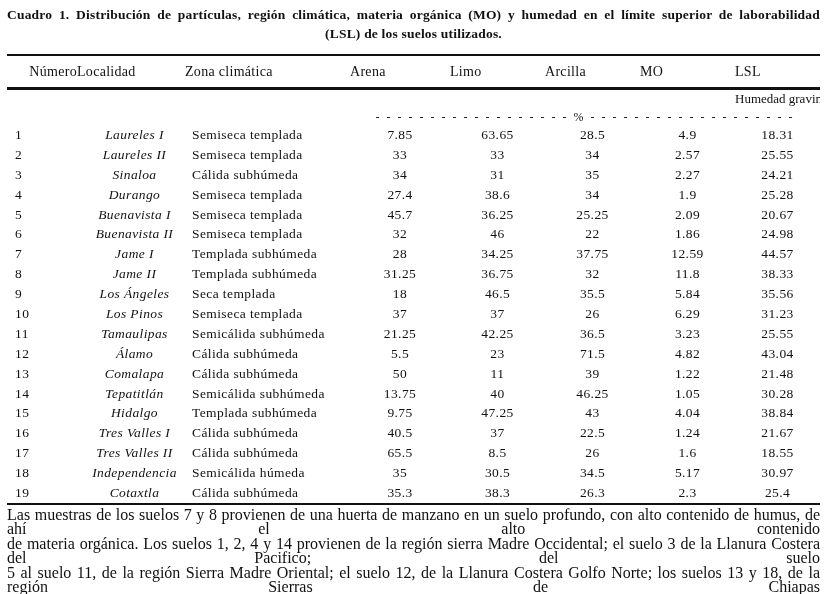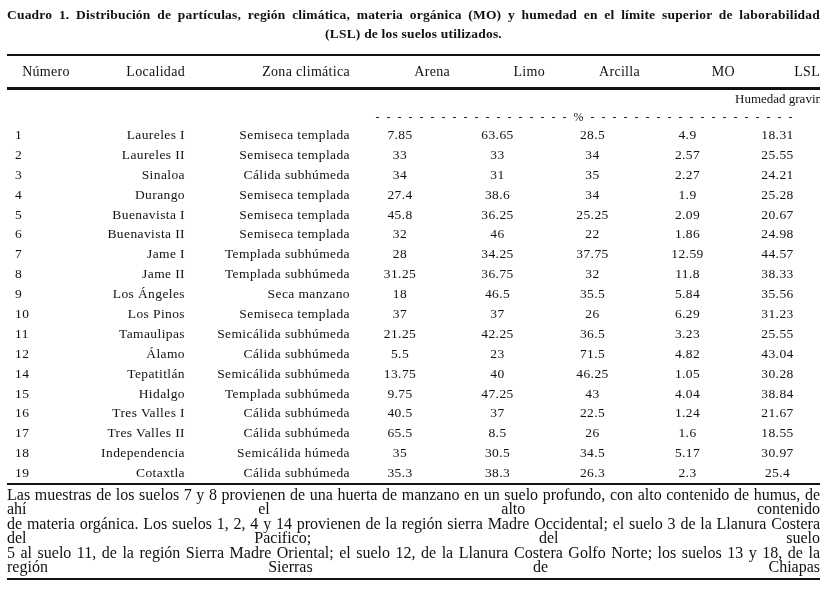--- a/index.html
+++ b/index.html
@@ -29,23 +29,23 @@
     font-weight: normal;
     overflow: hidden;
     white-space: nowrap;
   }
   tr.headrow th {
     height: 31px;
     font-size: 14px;
     letter-spacing: 0.3px;
     vertical-align: middle;
     border-bottom: 3px solid #111111;
-    text-align: right;
-  }
-  tr.headrow th.c0 { text-align: center; padding-left: 8px; }
+    text-align: left;
+  }
+  tr.headrow th.c0 { text-align: right; padding-left: 8px; }
 
   td.subhead {
     font-size: 13px;
     line-height: 17px;
     text-align: right;
     padding-top: 3px;
     padding-right: 2px;
     white-space: pre-line;
   }
   td.unitcell {
@@ -58,22 +58,22 @@
   }
 
   tbody.rows td {
     height: 19.9px;
     font-size: 13.5px;
     letter-spacing: 0.4px;
     vertical-align: middle;
     text-align: center;
   }
   tbody.rows td.c0 { text-align: left; padding-left: 8px; }
-  tbody.rows td.c1 { text-align: right; padding-left: 7px; }
-  tbody.rows td.c2 { text-align: right; padding-left: 7px; }
+  tbody.rows td.c1 { text-align: center; padding-left: 7px; font-style: italic; }
+  tbody.rows td.c2 { text-align: left; padding-left: 7px; }
 
   .footnote {
     width: 813px;
     margin-top: 0px;
     border-bottom: 2px solid #111111;
     padding: 3px 0 4px 0;
     font-size: 16px;
     line-height: 14.4px;
   }
   .footnote .just { text-align: justify; text-align-last: justify; }
@@ -159,21 +159,21 @@
           <td class="c3">27.4</td>
           <td class="c4">38.6</td>
           <td class="c5">34</td>
           <td class="c6">1.9</td>
           <td class="c7">25.28</td>
         </tr>
         <tr>
           <td class="c0">5</td>
           <td class="c1">Buenavista I</td>
           <td class="c2">Semiseca templada</td>
-          <td class="c3">45.8</td>
+          <td class="c3">45.7</td>
           <td class="c4">36.25</td>
           <td class="c5">25.25</td>
           <td class="c6">2.09</td>
           <td class="c7">20.67</td>
         </tr>
         <tr>
           <td class="c0">6</td>
           <td class="c1">Buenavista II</td>
           <td class="c2">Semiseca templada</td>
           <td class="c3">32</td>
@@ -198,21 +198,21 @@
           <td class="c2">Templada subhúmeda</td>
           <td class="c3">31.25</td>
           <td class="c4">36.75</td>
           <td class="c5">32</td>
           <td class="c6">11.8</td>
           <td class="c7">38.33</td>
         </tr>
         <tr>
           <td class="c0">9</td>
           <td class="c1">Los Ángeles</td>
-          <td class="c2">Seca manzano</td>
+          <td class="c2">Seca templada</td>
           <td class="c3">18</td>
           <td class="c4">46.5</td>
           <td class="c5">35.5</td>
           <td class="c6">5.84</td>
           <td class="c7">35.56</td>
         </tr>
         <tr>
           <td class="c0">10</td>
           <td class="c1">Los Pinos</td>
           <td class="c2">Semiseca templada</td>
@@ -236,20 +236,30 @@
           <td class="c0">12</td>
           <td class="c1">Álamo</td>
           <td class="c2">Cálida subhúmeda</td>
           <td class="c3">5.5</td>
           <td class="c4">23</td>
           <td class="c5">71.5</td>
           <td class="c6">4.82</td>
           <td class="c7">43.04</td>
         </tr>
         <tr>
+          <td class="c0">13</td>
+          <td class="c1">Comalapa</td>
+          <td class="c2">Cálida subhúmeda</td>
+          <td class="c3">50</td>
+          <td class="c4">11</td>
+          <td class="c5">39</td>
+          <td class="c6">1.22</td>
+          <td class="c7">21.48</td>
+        </tr>
+        <tr>
           <td class="c0">14</td>
           <td class="c1">Tepatitlán</td>
           <td class="c2">Semicálida subhúmeda</td>
           <td class="c3">13.75</td>
           <td class="c4">40</td>
           <td class="c5">46.25</td>
           <td class="c6">1.05</td>
           <td class="c7">30.28</td>
         </tr>
         <tr>

